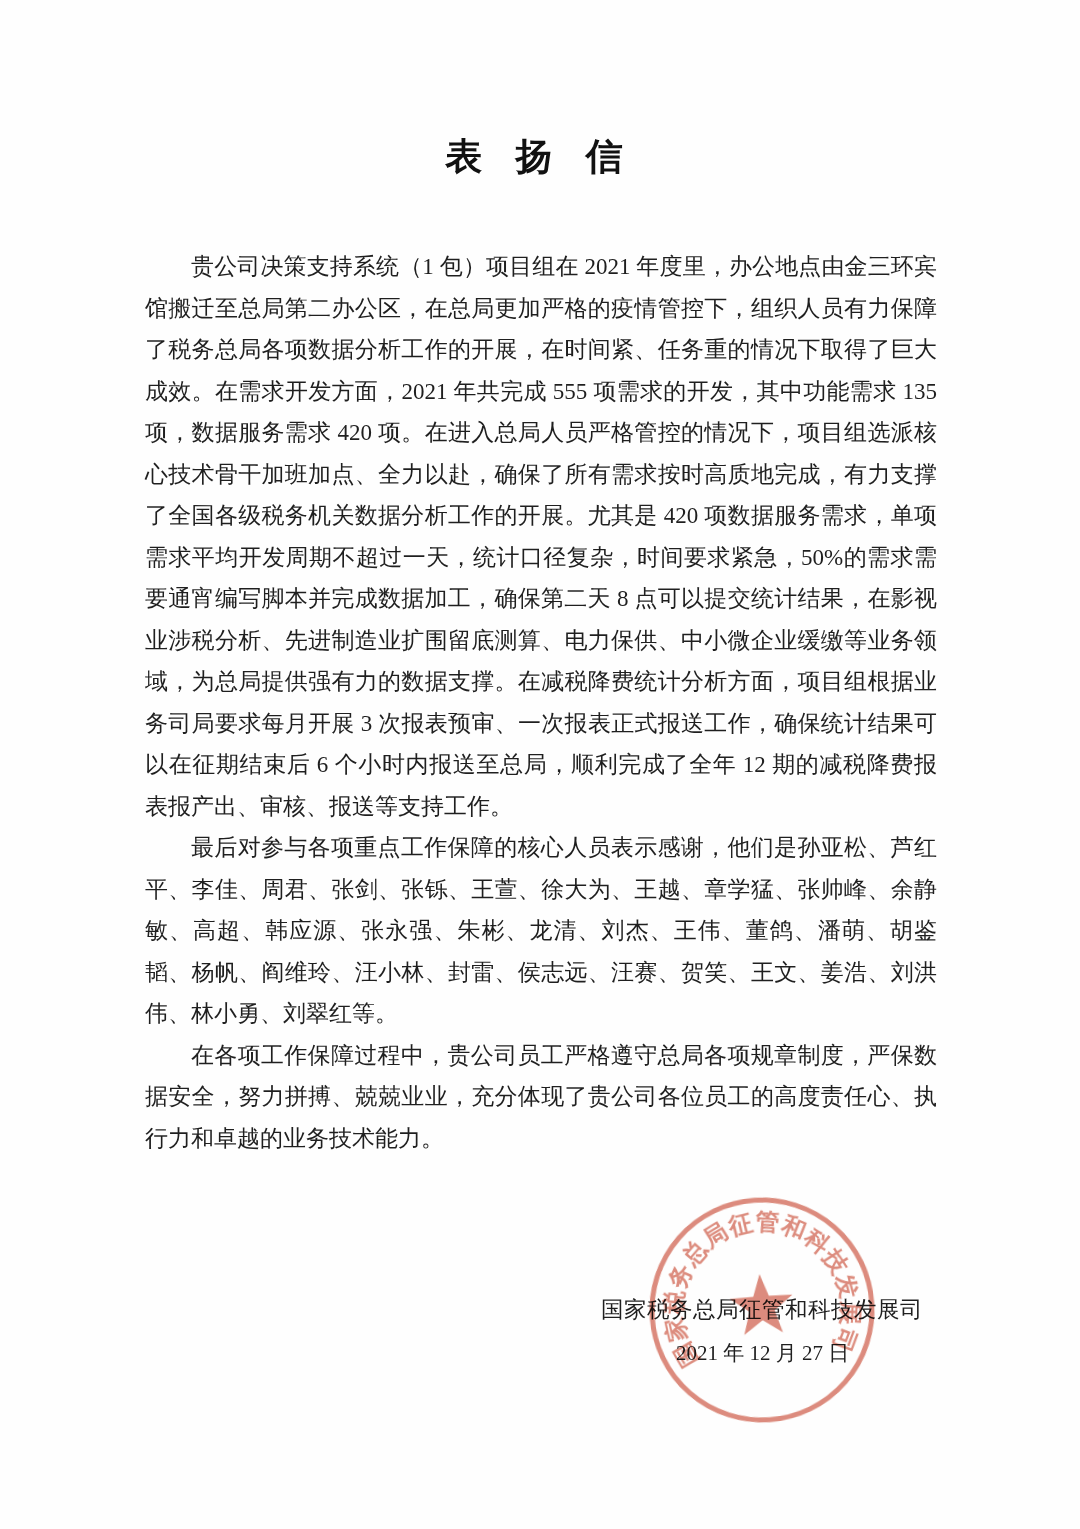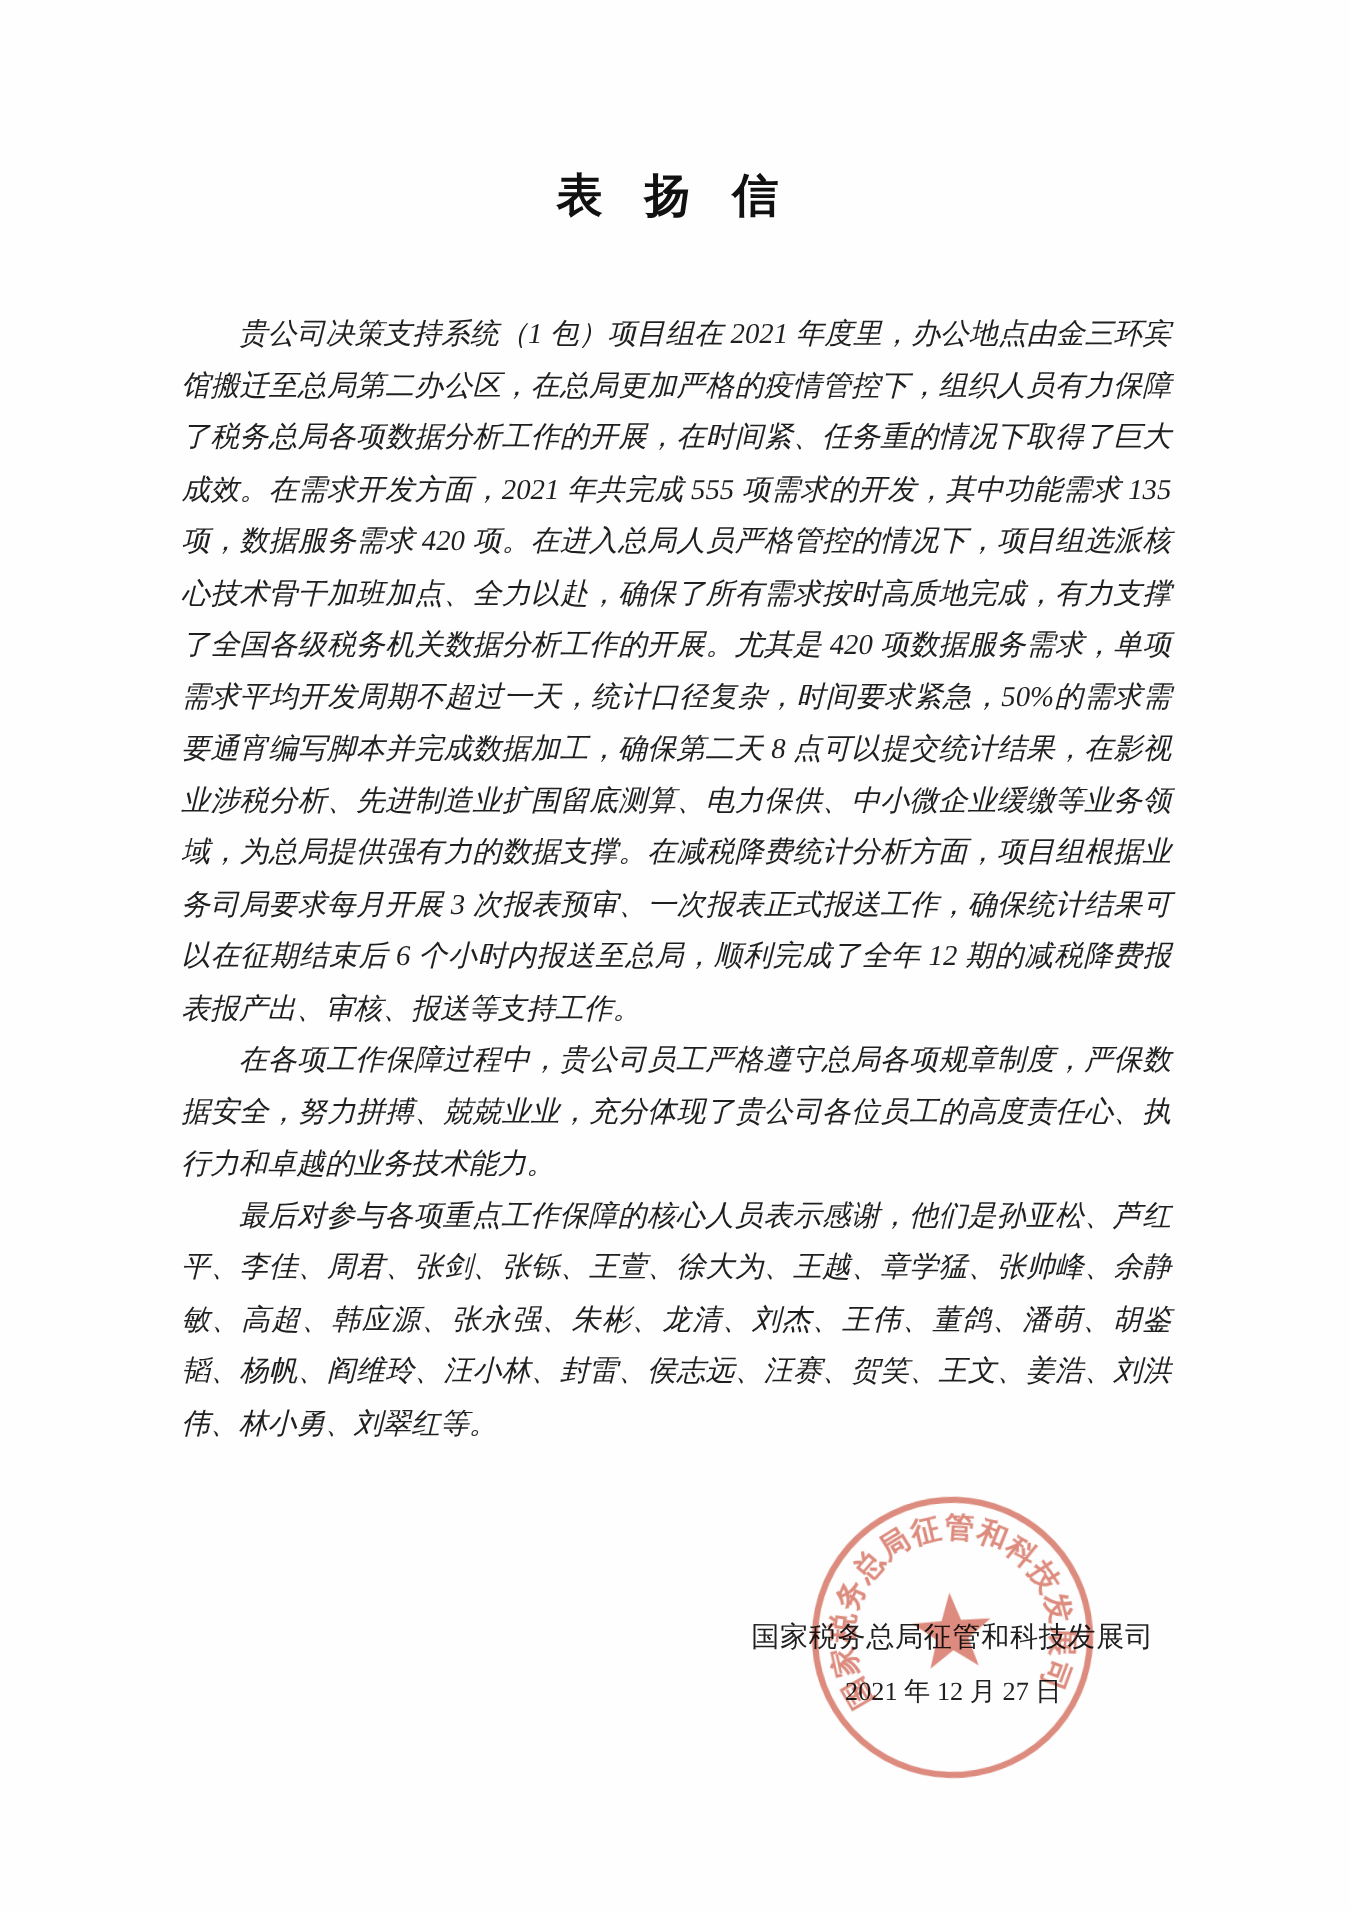--- a/index.html
+++ b/index.html
@@ -18,21 +18,21 @@
     font-size:37px;font-weight:700;
     letter-spacing:12px;
     color:#111;
   }
   .body-block{
     position:absolute;top:246px;left:145px;width:792px;
     font-size:23px;line-height:41.5px;
     text-align:justify;
   }
   .salutation{margin:0 0 8px 0;}
-  .body-block p{margin:0;text-indent:2em;font-style:italic;}
+  .body-block p{margin:0;text-indent:2em;}
   .signature{
     position:absolute;top:1294px;left:601px;
     font-size:22.5px;letter-spacing:0.5px;
     white-space:nowrap;
   }
   .date{
     position:absolute;top:1339px;left:676px;
     font-size:21px;
     white-space:nowrap;
     text-align:center;
@@ -52,22 +52,22 @@
 </style>
 </head>
 <body>
 
 <div class="page">
 
   <div class="title">表 扬 信</div>
 
   <div class="body-block">
     <p>贵公司决策支持系统（1 包）项目组在 2021 年度里，办公地点由金三环宾馆搬迁至总局第二办公区，在总局更加严格的疫情管控下，组织人员有力保障了税务总局各项数据分析工作的开展，在时间紧、任务重的情况下取得了巨大成效。在需求开发方面，2021 年共完成 555 项需求的开发，其中功能需求 135 项，数据服务需求 420 项。在进入总局人员严格管控的情况下，项目组选派核心技术骨干加班加点、全力以赴，确保了所有需求按时高质地完成，有力支撑了全国各级税务机关数据分析工作的开展。尤其是 420 项数据服务需求，单项需求平均开发周期不超过一天，统计口径复杂，时间要求紧急，50%的需求需要通宵编写脚本并完成数据加工，确保第二天 8 点可以提交统计结果，在影视业涉税分析、先进制造业扩围留底测算、电力保供、中小微企业缓缴等业务领域，为总局提供强有力的数据支撑。在减税降费统计分析方面，项目组根据业务司局要求每月开展 3 次报表预审、一次报表正式报送工作，确保统计结果可以在征期结束后 6 个小时内报送至总局，顺利完成了全年 12 期的减税降费报表报产出、审核、报送等支持工作。</p>
+    <p>最后对参与各项重点工作保障的核心人员表示感谢，他们是孙亚松、芦红平、李佳、周君、张剑、张铄、王萱、徐大为、王越、章学猛、张帅峰、余静敏、高超、韩应源、张永强、朱彬、龙清、刘杰、王伟、董鸽、潘萌、胡鉴韬、杨帆、阎维玲、汪小林、封雷、侯志远、汪赛、贺笑、王文、姜浩、刘洪伟、林小勇、刘翠红等。</p>
     <p>在各项工作保障过程中，贵公司员工严格遵守总局各项规章制度，严保数据安全，努力拼搏、兢兢业业，充分体现了贵公司各位员工的高度责任心、执行力和卓越的业务技术能力。</p>
-    <p>最后对参与各项重点工作保障的核心人员表示感谢，他们是孙亚松、芦红平、李佳、周君、张剑、张铄、王萱、徐大为、王越、章学猛、张帅峰、余静敏、高超、韩应源、张永强、朱彬、龙清、刘杰、王伟、董鸽、潘萌、胡鉴韬、杨帆、阎维玲、汪小林、封雷、侯志远、汪赛、贺笑、王文、姜浩、刘洪伟、林小勇、刘翠红等。</p>
   </div>
 
   <div class="signature">国家税务总局征管和科技发展司</div>
 
   <div class="date">2021 年 12 月 27 日</div>
 
   <svg class="seal" viewBox="0 0 234 234" aria-hidden="true">
     <defs>
       <path id="sealArc" d="M 51.5 162.9 A 80 80 0 1 1 182.5 162.9" fill="none"></path>
     </defs>

